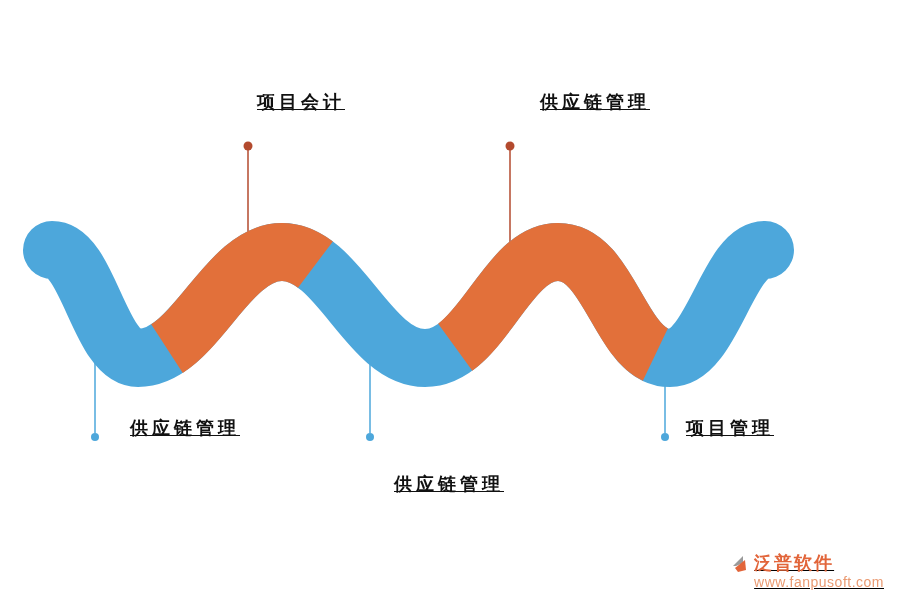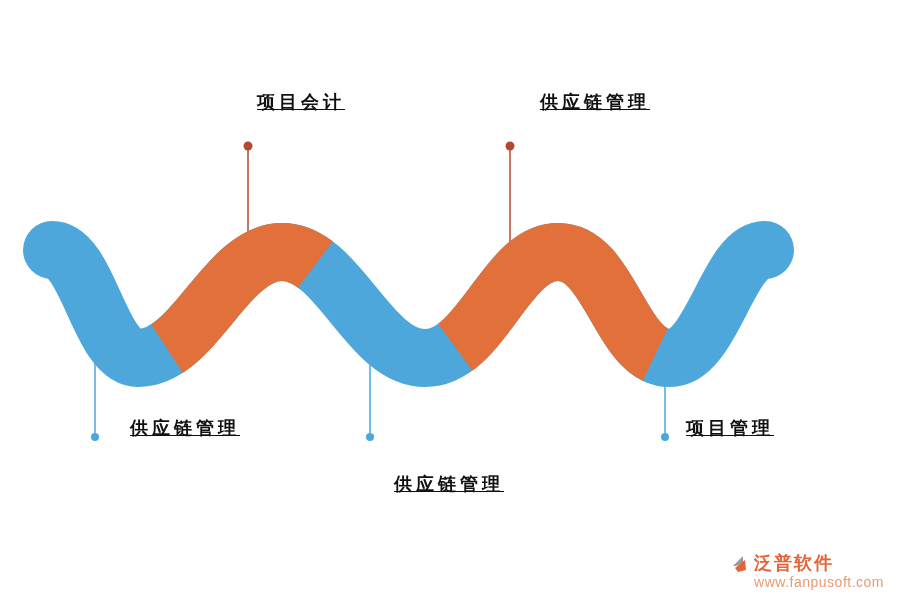--- a/index.html
+++ b/index.html
@@ -20,20 +20,21 @@
     letter-spacing: 4px;
     white-space: nowrap;
     text-decoration: underline;
   }
   .logo-block {
     position: absolute;
     right: 16px;
     bottom: 10px;
     text-align: left;
     line-height: 1.1;
+    text-decoration: underline;
   }
   .logo-row { display: flex; align-items: center; gap: 4px; }
   .logo-name {
     font-size: 18px;
     font-weight: bold;
     color: #e2653a;
     letter-spacing: 2px;
   }
   .logo-url {
     font-size: 14px;

